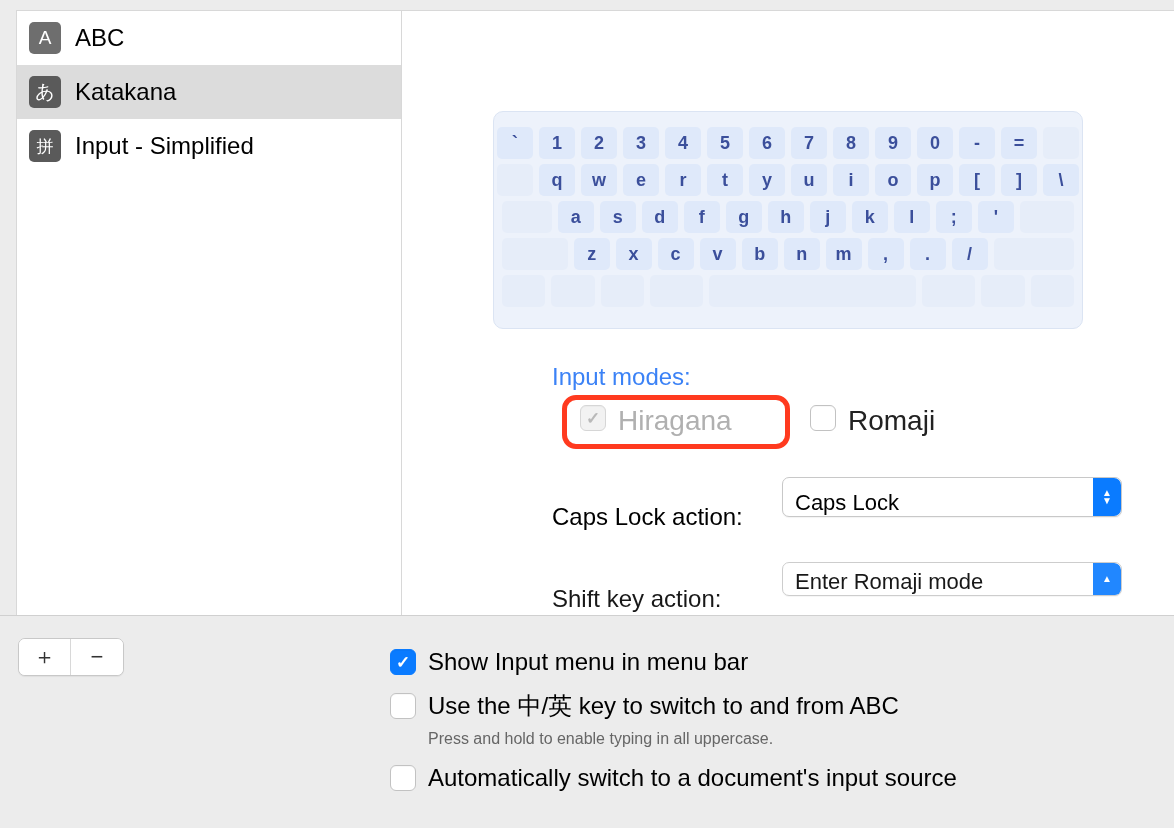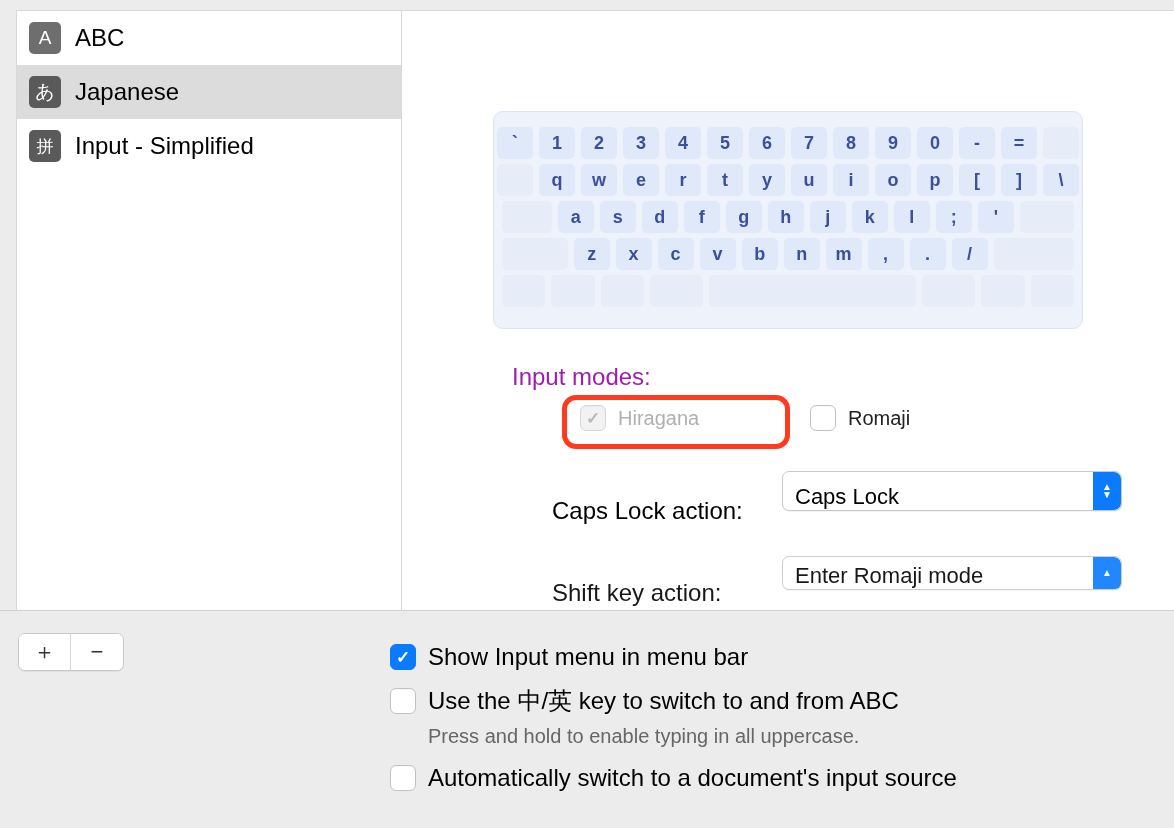--- a/index.html
+++ b/index.html
@@ -95,34 +95,33 @@
 .kb-key.side { width: 52px; background:#e6edf9; }
 .kb-key.shift { width: 80px; background:#e6edf9;}
 .kb-key.tab { width: 56px; background:#e6edf9;}
 .kb-key.caps { width: 68px; background:#e6edf9;}
 .kb-key.enter{ width: 74px; background:#e6edf9;}
 .kb-key.shiftr{ width: 98px; background:#e6edf9;}
 
 .section-label {
   font-size: 24px;
   margin-top: 34px;
-  margin-left: 60px;
-  color: #a21caf;
+  margin-left: 100px;
+  color: #3b82f6;
 }
 .modes-grid {
   margin-top: 14px;
   margin-left: 128px;
   display: grid;
   grid-template-columns: 230px 300px;
   row-gap: 18px;
 }
 .checkbox-row {
   display: flex;
-  align-items: center;
-  font-size: 20px;
+  font-size: 28px;
   color: #222;
 }
 .checkbox-row.disabled { color: #b0b0b0; }
 .cbox {
   width: 26px;
   height: 26px;
   border-radius: 6px;
   border: 1px solid #c2c2c2;
   background: #fff;
   margin-right: 12px;
@@ -237,40 +236,40 @@
   margin-top: 10px;
 }
 .bottom-row {
   display: flex;
   align-items: center;
   font-size: 24px;
   margin-bottom: 14px;
 }
 .bottom-row .cbox { margin-right: 12px; }
 .hint {
-  font-size: 20px;
+  font-size: 16px;
   color: #666;
   margin-left: 38px;
   margin-top: -6px;
   margin-bottom: 16px;
 }
 </style>
 </head>
 <body>
 
 <div class="container">
   <div class="top-area">
     <div class="sidebar">
       <div class="sidebar-item">
         <span class="sidebar-icon abc">A</span>
         <span>ABC</span>
       </div>
       <div class="sidebar-item selected">
         <span class="sidebar-icon jp">あ</span>
-        <span>Japanese</span>
+        <span>Katakana</span>
       </div>
       <div class="sidebar-item">
         <span class="sidebar-icon pin">拼</span>
         <span>Input - Simplified</span>
       </div>
     </div>
 
     <div class="detail">
       <div class="keyboard">
         <div class="kb-row">

